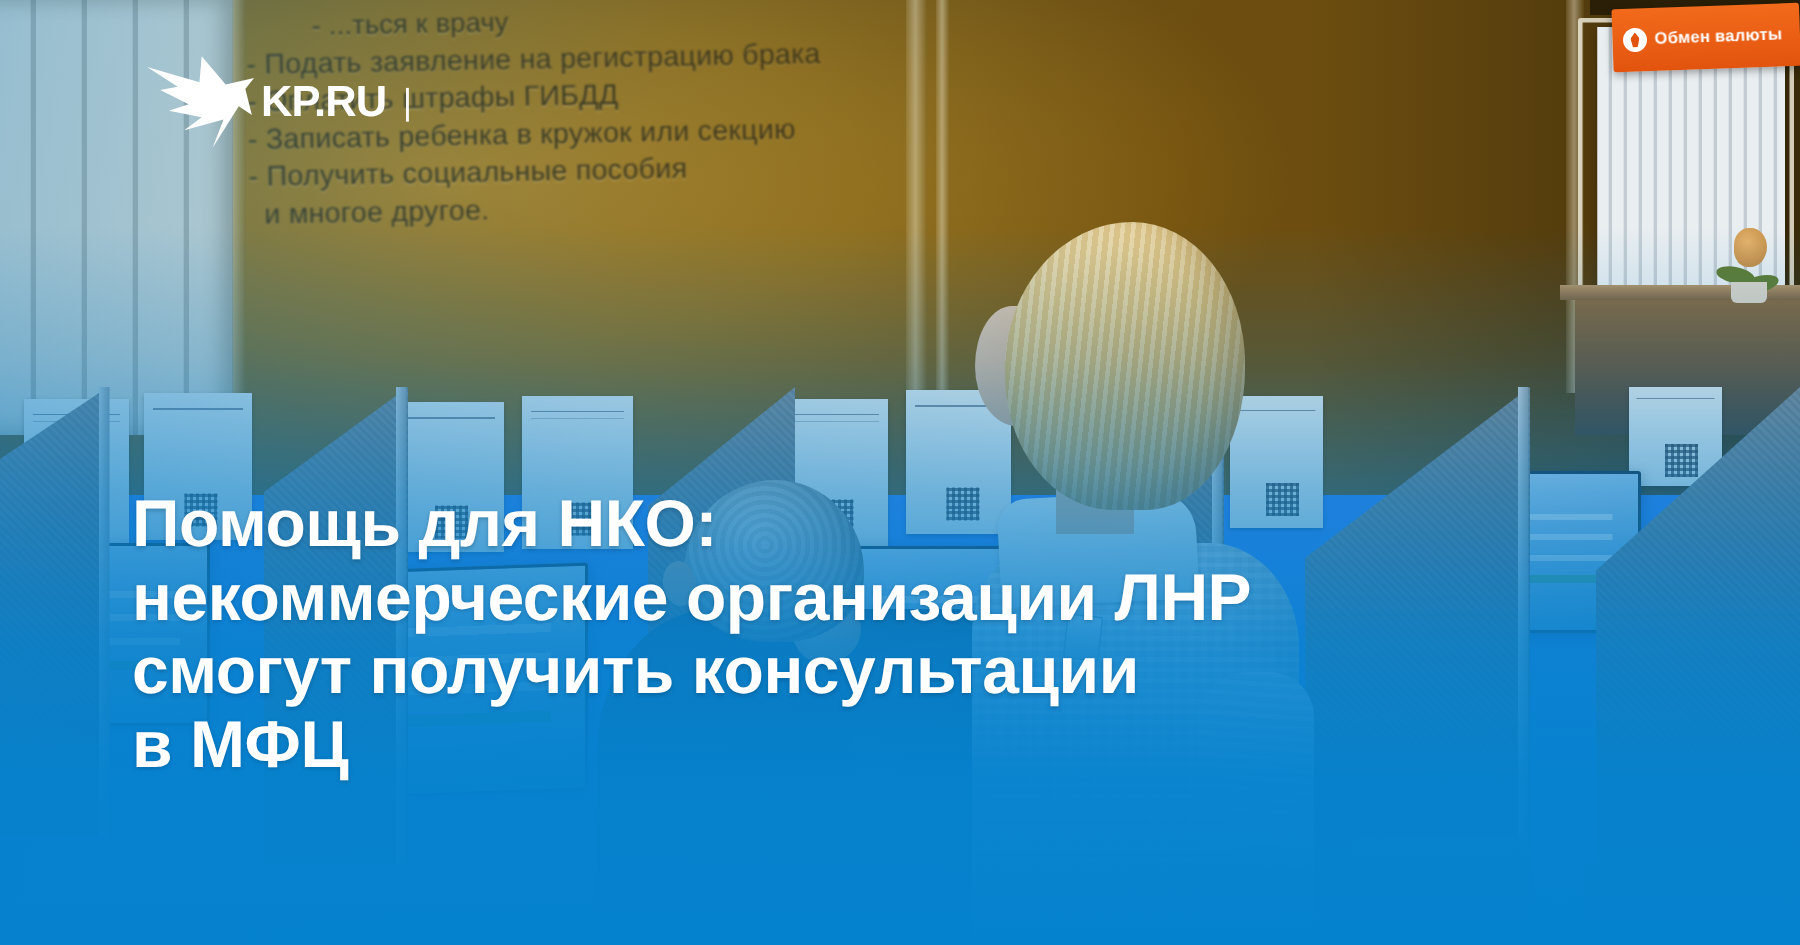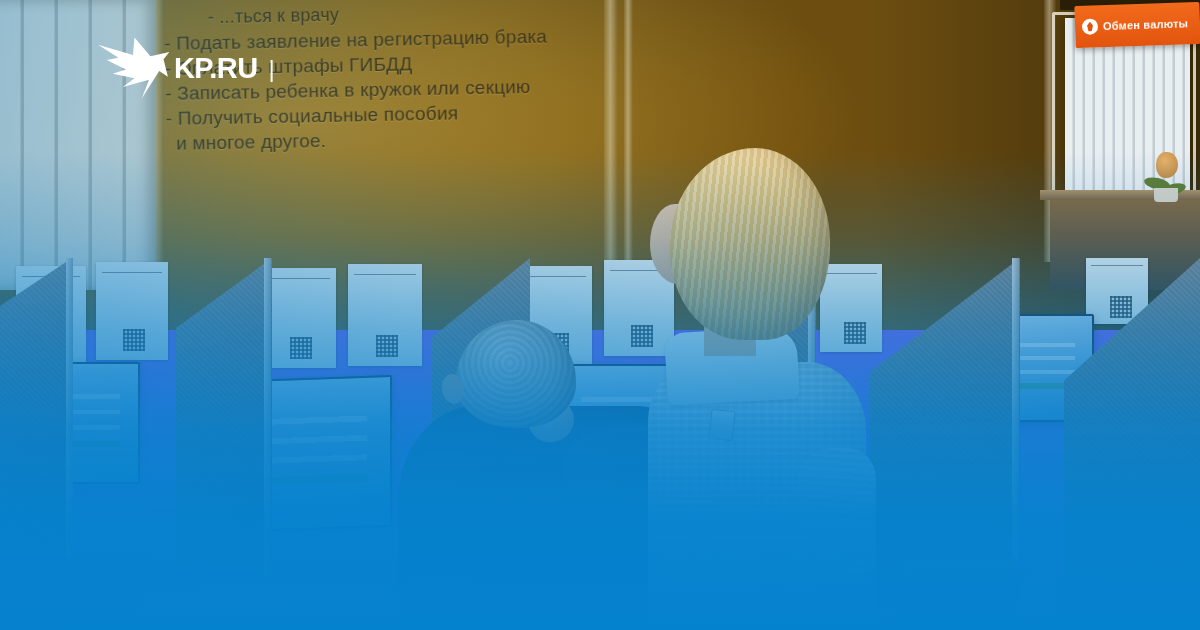--- a/index.html
+++ b/index.html
@@ -10,21 +10,21 @@
   }
   body {
     font-family: "Liberation Sans", sans-serif;
   }
 
   #share-card {
     position: relative;
     width: 1200px;
     height: 630px;
     overflow: hidden;
-    background: #8b5cf6;
+    background: #3b82f6;
     user-select: none;
   }
 
   
   .photo {
     position: absolute;
     inset: 0;
     overflow: hidden;
   }
 
@@ -621,14 +621,20 @@
   <div class="header">
     <svg class="logo-bird" viewBox="0 0 100 88" aria-hidden="true">
       <path fill="#ffffff" d="M2 12 L30 30 L14 33 L40 46 L22 52 L52 58 L36 70 L72 60 L62 86 L86 48 L98 56 L92 32 L100 22 L74 28 L52 2 L50 26 Z"></path>
     </svg>
     <div class="brand">
       <span class="brand-name">KP.RU</span>
       <span class="brand-sep">|</span>
     </div>
   </div>
 
+  <h1 class="headline">
+    <span class="hl-line">Помощь для НКО:</span>
+    <span class="hl-line">некоммерческие организации ЛНР</span>
+    <span class="hl-line">смогут получить консультации</span>
+    <span class="hl-line">в МФЦ</span>
+  </h1>
 
 </div>
 
 </body></html>

